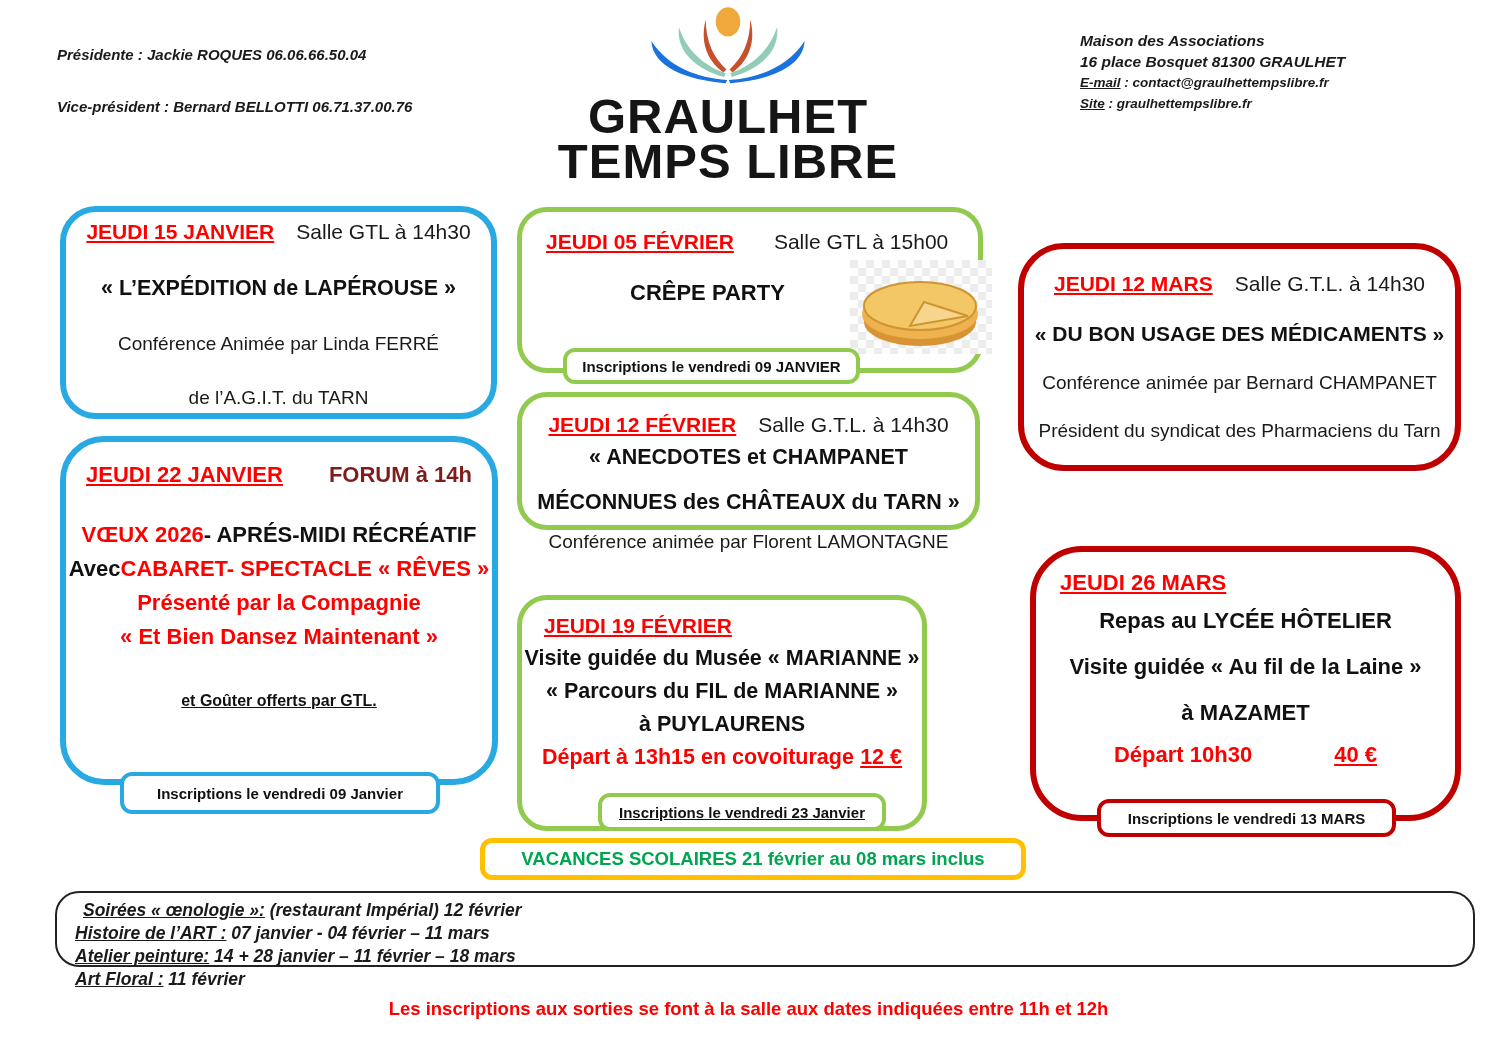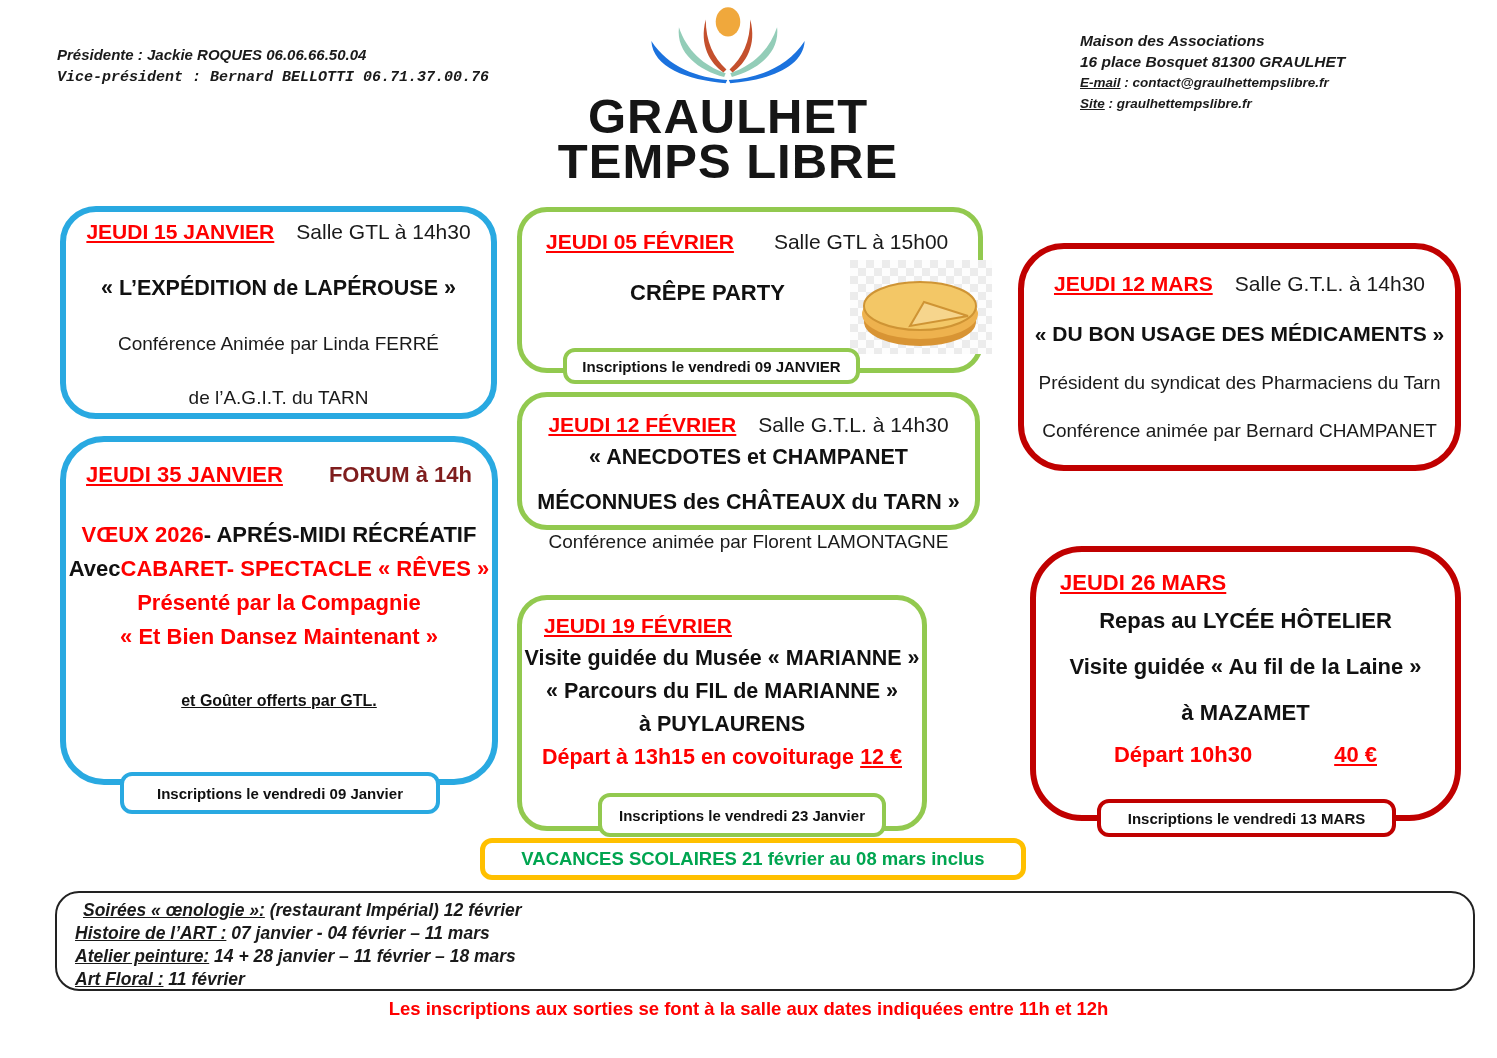--- a/index.html
+++ b/index.html
@@ -22,29 +22,29 @@
   .redb-u{color:#f00;font-weight:bold;font-size:21.5px;text-decoration:underline;white-space:nowrap;}
   .badge{position:absolute;background:#fff;border-style:solid;border-width:4px;border-radius:12px;
          display:flex;align-items:center;justify-content:center;font-weight:bold;font-size:15px;
          color:#111;z-index:6;box-sizing:border-box;white-space:nowrap;}
   .badge.blue{border-color:#29a9e1;}
   .badge.green{border-color:#92c94f;}
   .badge.red{border-color:#c00000;}
   #vacances{position:absolute;left:480px;top:838px;width:546px;height:42px;background:#fff;
     border:5px solid #ffc000;border-radius:12px;display:flex;align-items:center;justify-content:center;
     font-weight:bold;font-size:18.5px;color:#00a550;box-sizing:border-box;z-index:4;}
-  #activities{position:absolute;left:55px;top:891px;width:1420px;height:100px;background:#fff;
+  #activities{position:absolute;left:55px;top:891px;width:1420px;height:76px;background:#fff;
     border:2.5px solid #222;border-radius:24px;box-sizing:border-box;padding:6px 0 0 18px;}
   .act-line{font-weight:bold;font-style:italic;font-size:17.5px;line-height:23px;white-space:nowrap;}
   .act-label{text-decoration:underline;}
   #footer-note{position:absolute;left:0;top:998px;width:1497px;text-align:center;
     color:#f00;font-weight:bold;font-size:18.5px;}
   
   #hdr-left{left:57px;top:46px;font-size:15px;}
-  #hdr-left .l2{margin-top:6px;font-family:Liberation Mono, monospace;}
+  #hdr-left .l2{margin-top:35px;}
   #hdr-right{left:1080px;top:30px;font-size:15.5px;line-height:21px;}
   #hdr-right .sm{font-size:13.5px;}
   #hdr-right .ul{text-decoration:underline;}
   #logo{left:508px;top:2px;width:440px;text-align:center;}
   #logo-text{font-weight:800;font-size:49px;line-height:45px;letter-spacing:1px;color:#151515;}
   .mt8{margin-top:8px;} .mt12{margin-top:12px;} .mt16{margin-top:16px;}
   .mt20{margin-top:20px;} .mt34{margin-top:34px;}
 </style>
 </head>
 <body>
@@ -84,21 +84,21 @@
       <span class="date">JEUDI 15 JANVIER</span>
       <span class="venue">Salle GTL à 14h30</span>
     </div>
     <div class="tbold">« L’EXPÉDITION de LAPÉROUSE »</div>
     <div class="treg">Conférence Animée par Linda FERRÉ</div>
     <div class="treg">de l’A.G.I.T. du TARN</div>
   </div>
 
   <div class="box b-blue" style="left:60px;top:436px;width:438px;height:349px;border-radius:44px;">
     <div class="row" style="margin-top:20px;">
-      <span class="date" style="font-size:22px;">JEUDI 35 JANVIER</span>
+      <span class="date" style="font-size:22px;">JEUDI 22 JANVIER</span>
       <span class="venue-b">FORUM  à 14h</span>
     </div>
     <div class="row mt34">
       <span class="redb" style="font-size:22px;">VŒUX 2026</span>
       <span class="tbold" style="font-size:22px;"> - APRÉS-MIDI RÉCRÉATIF</span>
     </div>
     <div class="row mt8">
       <span class="tbold" style="font-size:22px;">Avec </span>
       <span class="redb" style="font-size:22px;">CABARET- SPECTACLE « RÊVES »</span>
     </div>
@@ -144,30 +144,30 @@
   <div class="box b-green" style="left:517px;top:595px;width:410px;height:236px;">
     <div class="date" style="align-self:flex-start;margin:14px 0 0 22px;">JEUDI 19 FÉVRIER</div>
     <div class="tbold mt8">Visite guidée du Musée « MARIANNE »</div>
     <div class="tbold mt8">« Parcours du FIL de MARIANNE »</div>
     <div class="tbold mt8">à PUYLAURENS</div>
     <div class="row mt8" style="width:90%;justify-content:space-between;">
       <span class="redb">Départ à 13h15  en covoiturage</span>
       <span class="redb-u">12 €</span>
     </div>
   </div>
-  <div class="badge green" style="left:598px;top:793px;width:288px;height:44px;">Inscriptions le vendredi  23 Janvier</div>
+  <div class="badge green" style="left:598px;top:793px;width:288px;height:38px;text-decoration:underline;">Inscriptions le vendredi  23 Janvier</div>
 
   <div class="box b-red" style="left:1018px;top:243px;width:443px;height:228px;justify-content:space-around;padding:10px 0;">
     <div class="row">
       <span class="date">JEUDI 12 MARS</span>
       <span class="venue">Salle G.T.L. à 14h30</span>
     </div>
     <div class="tbold" style="font-size:21px;">«  DU BON USAGE DES MÉDICAMENTS »</div>
+    <div class="treg">Conférence animée par  Bernard CHAMPANET</div>
     <div class="treg">Président du syndicat des Pharmaciens du Tarn</div>
-    <div class="treg">Conférence animée par  Bernard CHAMPANET</div>
   </div>
 
   <div class="box b-red" style="left:1030px;top:546px;width:431px;height:275px;border-radius:52px;">
     <div class="date" style="align-self:flex-start;margin:18px 0 0 24px;font-size:22px;">JEUDI 26 MARS</div>
     <div class="tbold mt12" style="font-size:22px;">Repas au LYCÉE HÔTELIER</div>
     <div class="tbold mt20" style="font-size:22px;">Visite guidée « Au fil de la Laine »</div>
     <div class="tbold mt20" style="font-size:22px;">à MAZAMET</div>
     <div class="row mt16" style="gap:82px;">
       <span class="redb" style="font-size:22px;">Départ 10h30</span>
       <span class="redb-u" style="font-size:22px;">40 €</span>

